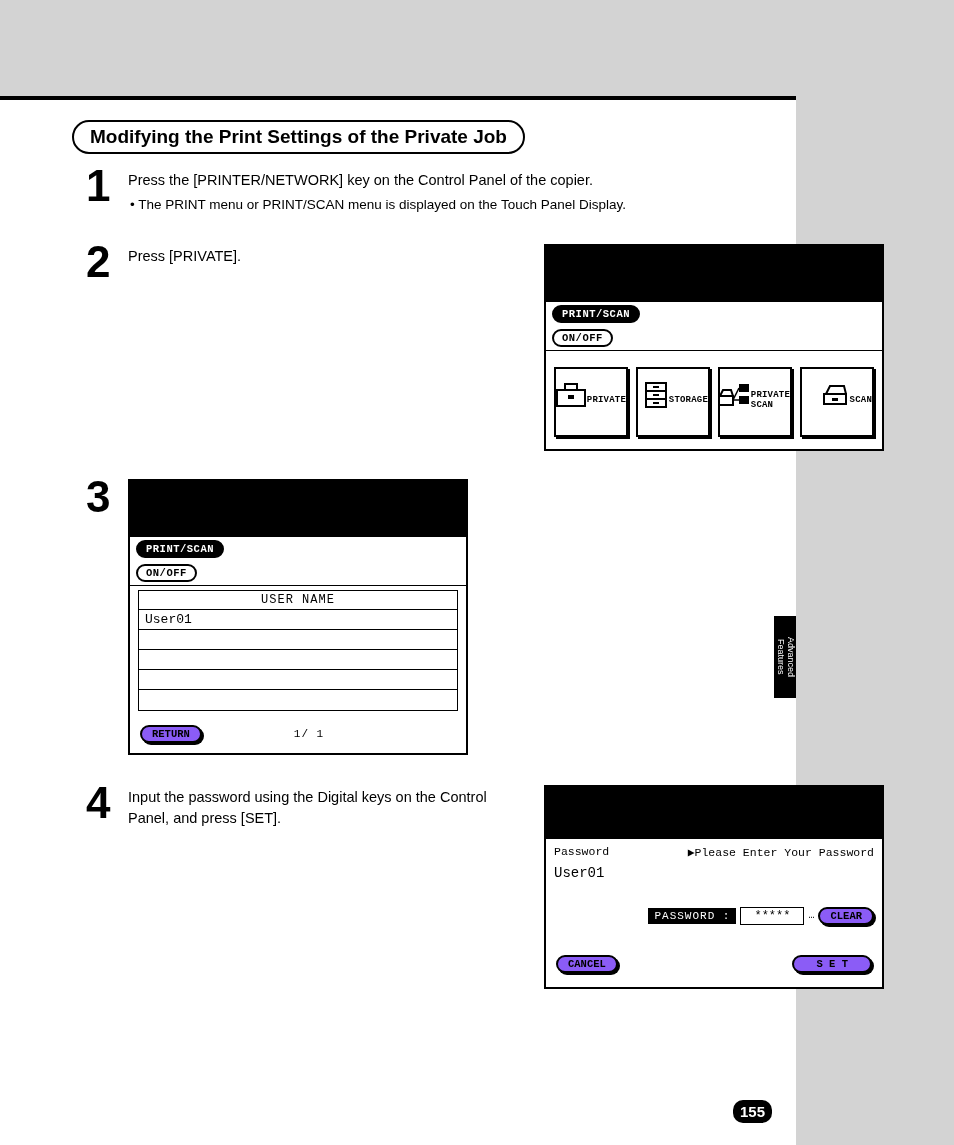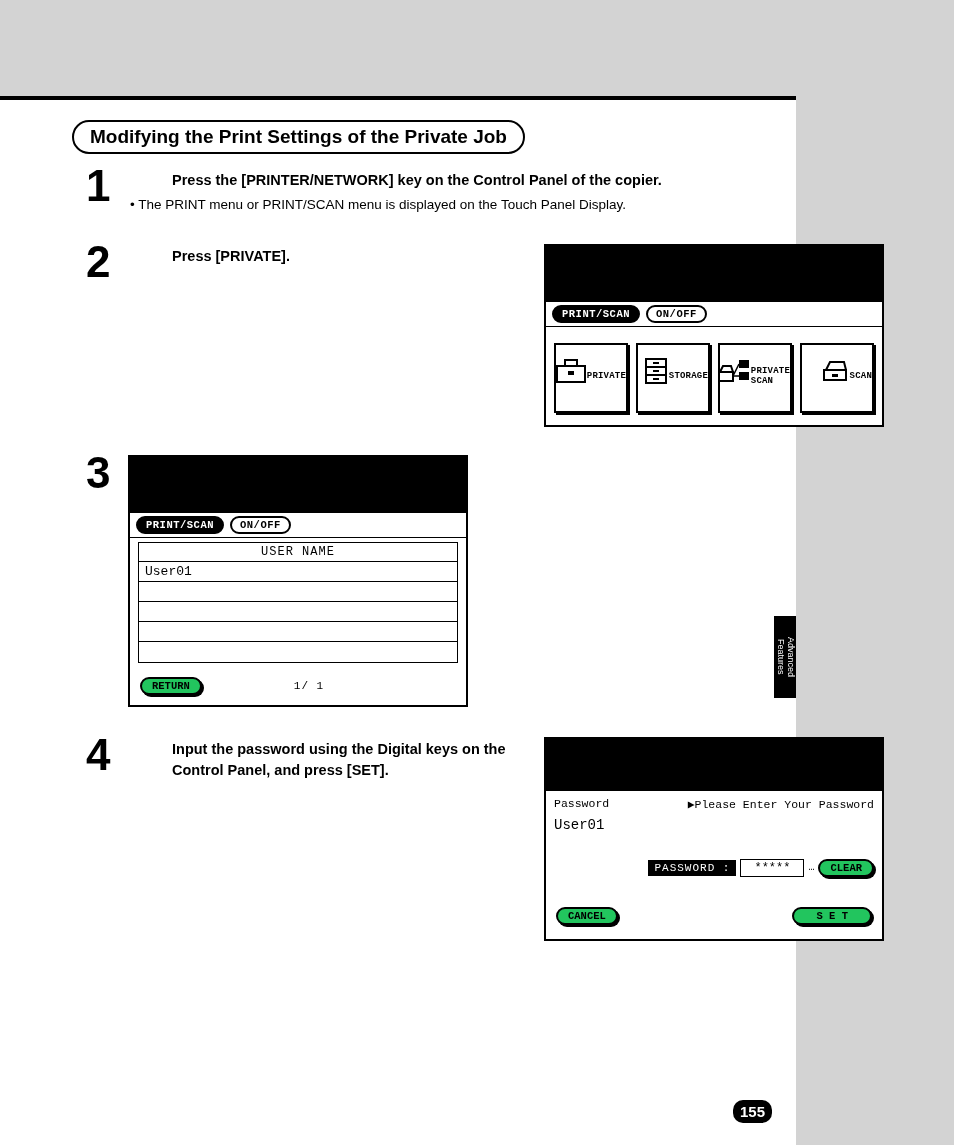--- a/index.html
+++ b/index.html
@@ -59,24 +59,23 @@
     flex-shrink: 0;
     line-height: 1;
     margin-top: -4px;
   }
   .step-text {
     flex: 1;
     padding-top: 2px;
     padding-right: 16px;
   }
   .step-text .bold {
-    font-weight: bold;
+    font-weight: normal;
     font-size: 14.5px;
     line-height: 1.45;
-    margin-left: 44px;
   }
   .step-text .bullet {
     font-size: 13.5px;
     line-height: 1.55;
     margin-top: 4px;
     padding-left: 12px;
     text-indent: -10px;
   }
   .screen-panel {
     flex-shrink: 0;
@@ -90,20 +89,21 @@
   .panel-top-black {
     height: 56px;
     background: #000;
   }
   .pill-row {
     padding: 3px 6px;
     display: flex;
     gap: 6px;
     align-items: flex-start;
     border-bottom: 1px solid #000;
+    flex-direction: column;
   }
   .pill {
     border: 2px solid #000;
     border-radius: 11px;
     padding: 1px 8px;
     font-size: 10.5px;
     font-weight: bold;
     letter-spacing: 0.5px;
     background: #fff;
   }
@@ -156,21 +156,21 @@
     padding: 6px 10px 10px 10px;
     gap: 12px;
   }
   .btn3d {
     border: 2px solid #000;
     border-radius: 11px;
     padding: 1px 10px;
     font-size: 10.5px;
     font-weight: bold;
     box-shadow: 2px 2px 0 #000;
-    background: #22c55e;
+    background: #8b5cf6;
   }
   .pgnum { font-size: 11px; letter-spacing: 1px; margin-left: 80px; }
 
   .pw-body { padding: 6px 8px 10px 8px; }
   .pw-line1 { display:flex; justify-content: space-between; font-size: 11.5px; margin-bottom: 6px; }
   .pw-user { font-size: 14px; margin-bottom: 26px; }
   .pw-input-row { display:flex; align-items:center; gap:4px; margin-bottom: 30px; justify-content:flex-end; }
   .pw-label-inv { background:#000; color:#fff; padding:2px 6px; font-size:11px; font-weight:normal; letter-spacing:1px; }
   .pw-field { border:1px solid #000; width:64px; height:18px; font-size:12px; text-align:center; line-height:16px; }
   .pw-dots { font-size:10px; }

